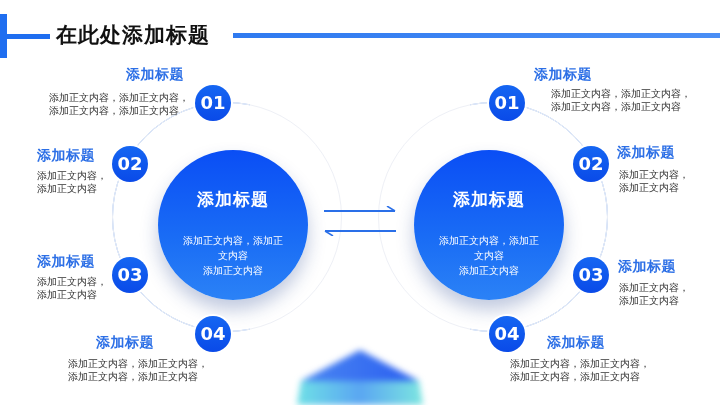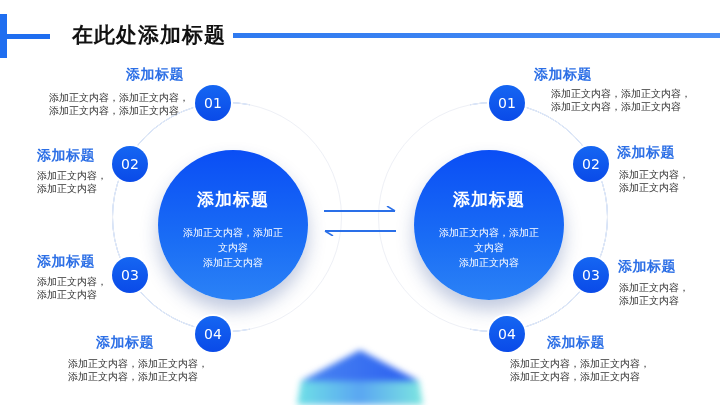--- a/index.html
+++ b/index.html
@@ -4,39 +4,39 @@
 <style>
   * { margin:0; padding:0; box-sizing:border-box; }
   html, body { width:720px; height:405px; overflow:hidden; background:#ffffff; }
   body { position:relative; font-family:"DejaVu Sans", sans-serif; }
 
   .abs { position:absolute; }
 
   
   .hdr-bar-left { left:0; top:34px; width:50px; height:5px; background:#1f6ef0; }
   .hdr-bar-vert { left:0; top:14px; width:7px; height:44px; background:#1f6ef0; }
-  .hdr-title { left:72px; top:21px; font-size:21px; font-weight:bold; color:#111; letter-spacing:1px; font-family:"DejaVu Sans", sans-serif; }
+  .hdr-title { left:56px; top:21px; font-size:21px; font-weight:bold; color:#111; letter-spacing:1px; font-family:"DejaVu Sans", sans-serif; }
   .hdr-line { left:233px; top:33px; width:487px; height:5px; background:linear-gradient(90deg,#2f7af0,#4a8ef5); }
 
   
   .ring { border-radius:50%; border:1px solid #8db6f4; }
   .ring-faint { border-radius:50%; border:1px solid #eef0f6; }
 
   
   .big { width:150px; height:150px; border-radius:50%;
     background:linear-gradient(180deg,#0a4ef5 0%,#1a6df5 60%,#2b82f6 100%);
     box-shadow:0 10px 18px rgba(30,60,140,0.28);
     color:#fff; text-align:center; }
   .big .t { font-family:"DejaVu Serif", serif; font-weight:bold; font-size:17px; margin-top:38px; letter-spacing:1px; }
-  .big .b { font-size:10px; line-height:15px; margin-top:14px; padding:0 10px; }
+  .big .b { font-size:10px; line-height:15px; margin-top:22px; padding:0 10px; }
 
   
   .num { width:36px; height:36px; border-radius:50%;
     background:linear-gradient(180deg,#1566f2,#0a4ae8);
-    color:#fff; font-weight:normal; font-size:14px; line-height:36px; text-align:center;
+    color:#fff; font-weight:bold; font-size:18px; line-height:36px; text-align:center;
     box-shadow:0 0 0 2px #fff; }
 
   .lbl { font-family:"DejaVu Serif", serif; font-weight:bold; color:#2c6fe6; font-size:14px; letter-spacing:0.5px; }
   .txt { font-size:10px; color:#333; line-height:13px; }
 
   
   .gem { left:297px; top:348px; width:126px; height:57px; filter:blur(3px); }
 </style>
 </head>
 <body>

